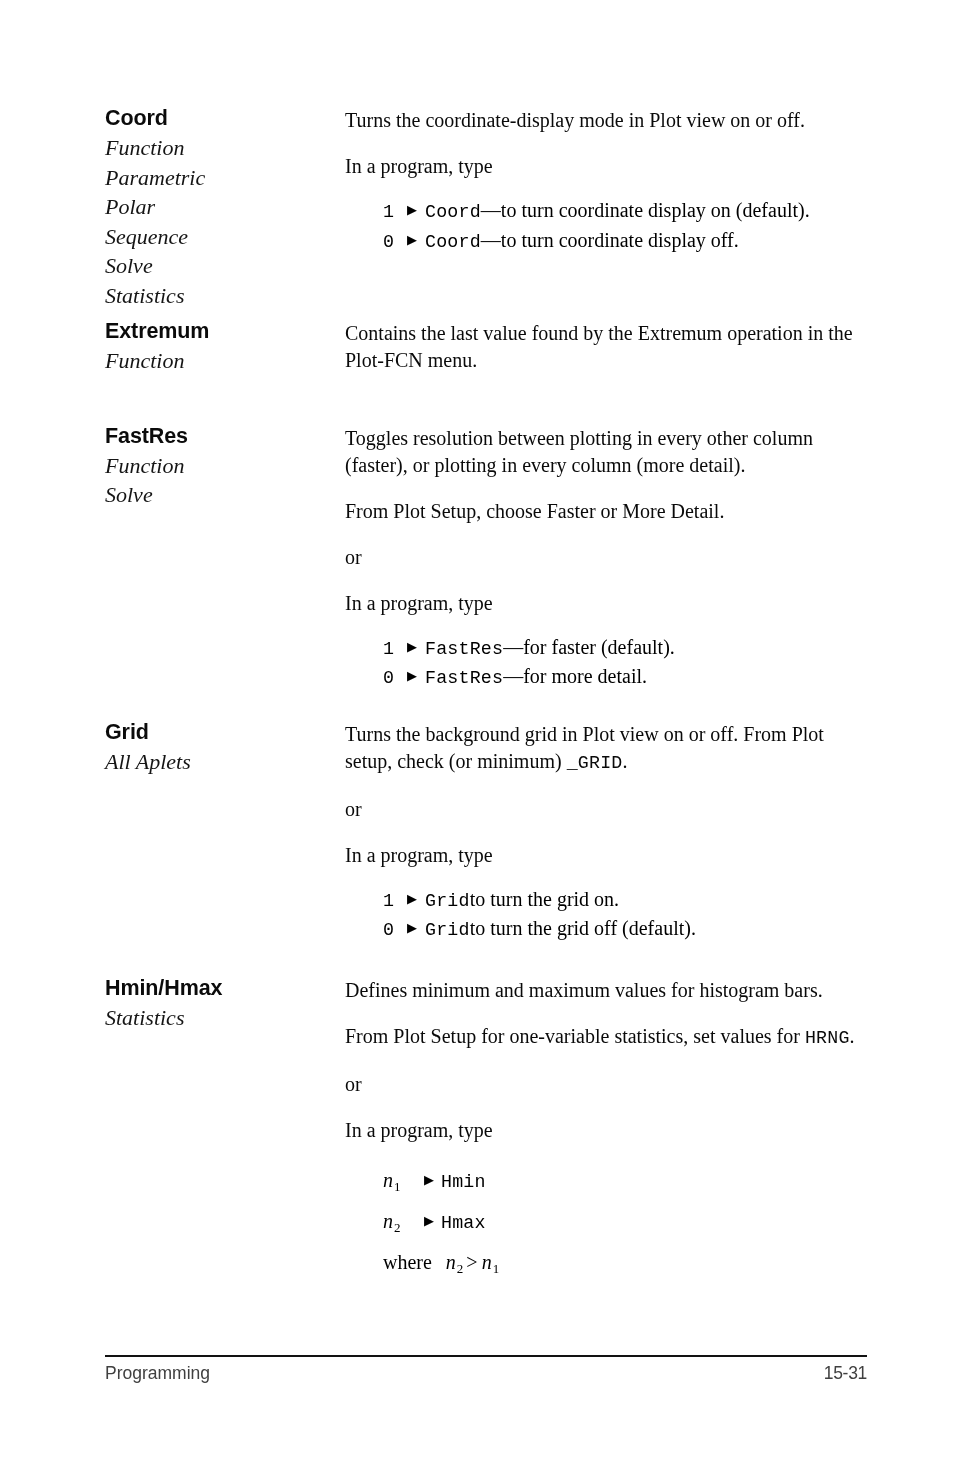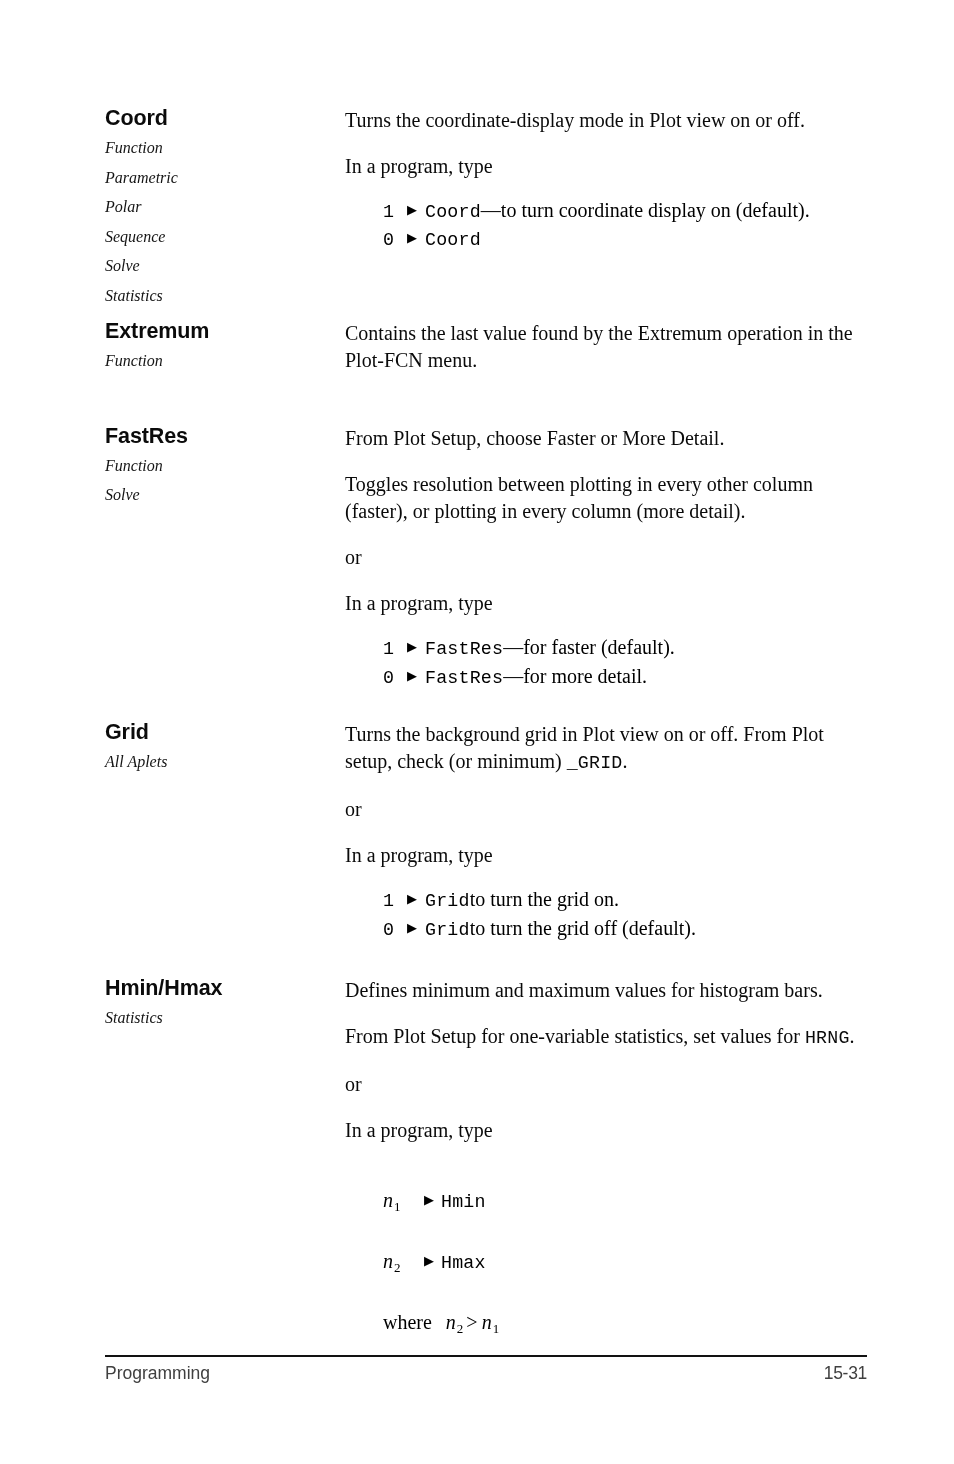--- a/index.html
+++ b/index.html
@@ -57,21 +57,21 @@
     font-size: 21.5px;
     line-height: 28px;
     letter-spacing: -0.1px;
     margin: 0 0 1px 0;
     color: #0b0b0b;
   }
 
   .term-applet {
     font-family: "Liberation Serif", serif;
     font-style: italic;
-    font-size: 16px;
+    font-size: 22px;
     line-height: 29.6px;
     color: #151515;
     white-space: nowrap;
   }
 
   .para {
     font-family: "Liberation Serif", serif;
     font-size: 20px;
     line-height: 27px;
     margin: 0 0 19px 0;
@@ -132,21 +132,20 @@
     align-items: baseline;
     line-height: 39px;
     white-space: nowrap;
   }
   .varline .vname {
     font-family: "Liberation Serif", serif;
     font-style: italic;
     font-size: 20px;
     display: inline-block;
     width: 34px;
-    margin-top: 20px;
   }
   .varline .vname sub {
     font-style: normal;
     font-size: 13px;
     vertical-align: baseline;
     position: relative;
     top: 4px;
     left: 1px;
   }
   .varline .arrow {
@@ -220,20 +219,21 @@
           <div class="codeline">
             <span class="num">1</span>
             <span class="arrow">▶</span>
             <span class="cmd">Coord</span>
             <span class="tail">—to turn coordinate display on (default).</span>
           </div>
           <div class="codeline">
             <span class="num">0</span>
             <span class="arrow">▶</span>
             <span class="cmd">Coord</span>
+            <span class="tail">—to turn coordinate display off.</span>
           </div>
         </div>
       </div>
     </div>
 
     <div class="entry" style="margin-bottom:28px;">
       <div class="term-col">
         <div class="term-name">Extremum</div>
         <div class="term-applet">Function</div>
       </div>
@@ -242,22 +242,22 @@
       </div>
     </div>
 
     <div class="entry" style="margin-bottom:6px;">
       <div class="term-col">
         <div class="term-name">FastRes</div>
         <div class="term-applet">Function</div>
         <div class="term-applet">Solve</div>
       </div>
       <div class="desc-col">
+        <p class="para">Toggles resolution between plotting in every other column (faster), or plotting in every column (more detail).</p>
         <p class="para">From Plot Setup, choose Faster or More Detail.</p>
-        <p class="para">Toggles resolution between plotting in every other column (faster), or plotting in every column (more detail).</p>
         <p class="para">or</p>
         <p class="para tight">In a program, type</p>
         <div class="codeblock">
           <div class="codeline">
             <span class="num">1</span>
             <span class="arrow">▶</span>
             <span class="cmd">FastRes</span>
             <span class="tail">—for faster (default).</span>
           </div>
           <div class="codeline">

